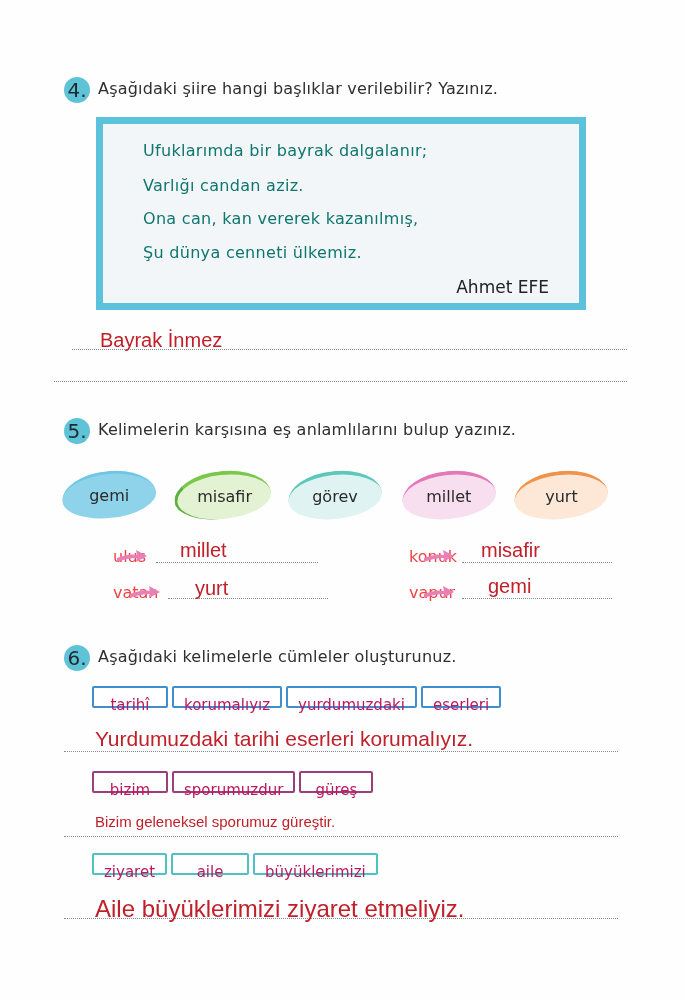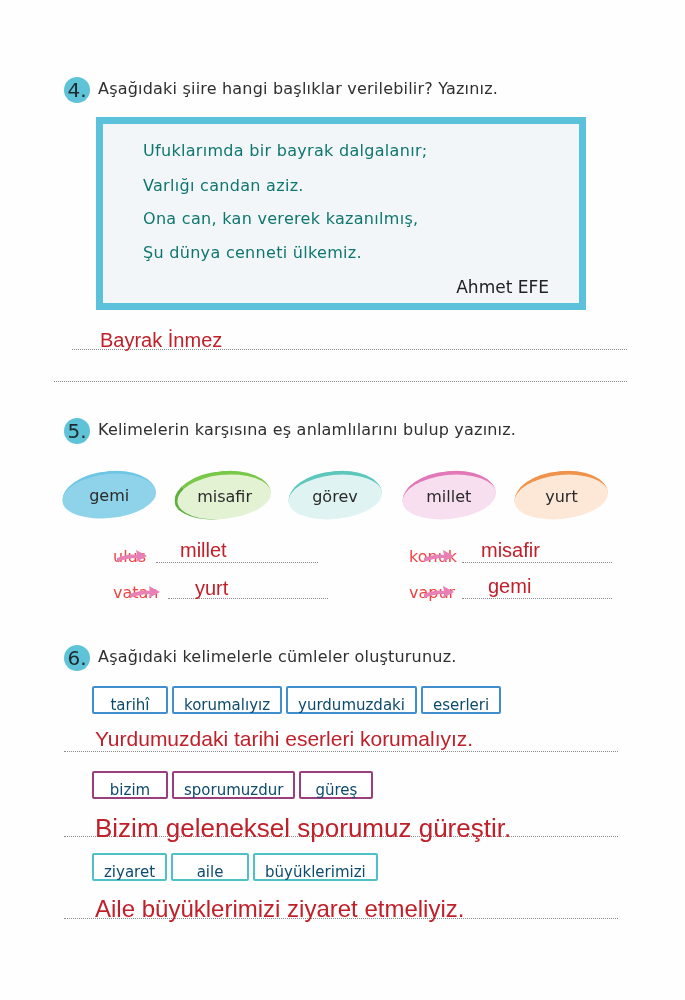--- a/index.html
+++ b/index.html
@@ -13,22 +13,22 @@
   .poem-line { position:absolute; left:40px; font-size:16px; color:#0f766e; white-space:nowrap; letter-spacing:0.3px; }
   .author { position:absolute; right:30px; top:153px; font-size:17px; color:#222; }
   .dotline { position:absolute; height:0; border-bottom:1.5px dotted #8a8a8a; }
   .answer { position:absolute; font-family:"Liberation Sans", sans-serif; color:#c0202a; white-space:nowrap; }
   .blob { position:absolute; width:94px; height:44px; border-radius:50% 50% 50% 50% / 55% 55% 45% 45%;
           font-size:16px; line-height:44px; text-align:center; color:#2a2a2a; transform:rotate(-6deg); }
   .blob span { display:inline-block; transform:rotate(6deg); }
   .word { position:absolute; font-size:16px; color:#ef4444; white-space:nowrap;margin-left:42px; }
   .arrow { position:absolute; width:30px; height:14px; }
   .tiles { position:absolute; display:flex; gap:4px; }
-  .tile { border:2.5px solid; border-radius:2px; padding:0 10px; height:28px; line-height:34px;
-          font-size:15px; color:#0c4a6e; background:#fff; box-sizing:border-box; white-space:nowrap; }
+  .tile { border:2.5px solid; border-radius:2px; padding:0 10px; height:22px; line-height:34px;
+          font-size:15px; color:#be185d; background:#fff; box-sizing:border-box; white-space:nowrap; }
 </style>
 </head>
 <body>
 
 <div class="qnum" style="left:64px;top:77px;">4.</div>
 <div class="qtext" style="left:98px;top:79px;">Aşağıdaki şiire hangi başlıklar verilebilir? Yazınız.</div>
 
 <div class="poem-box">
   <div class="poem-line" style="top:17px;">Ufuklarımda bir bayrak dalgalanır;</div>
   <div class="poem-line" style="top:52px;">Varlığı candan aziz.</div>
@@ -89,21 +89,21 @@
 </div>
 <div class="dotline" style="left:64px;top:751px;width:554px;"></div>
 <div class="answer" style="left:95px;top:727px;font-size:21px;">Yurdumuzdaki tarihi eserleri korumalıyız.</div>
 
 <div class="tiles" style="left:92px;top:771px;">
   <div class="tile" style="border-color:#9a3f7e;width:76px;text-align:center;">bizim</div>
   <div class="tile" style="border-color:#9a3f7e;">sporumuzdur</div>
   <div class="tile" style="border-color:#9a3f7e;padding:0 14px;">güreş</div>
 </div>
 <div class="dotline" style="left:64px;top:836px;width:554px;"></div>
-<div class="answer" style="left:95px;top:813px;font-size:26px;">Bizim geleneksel sporumuz güreştir.</div>
+<div class="answer" style="left:95px;top:813px;font-size:15px;">Bizim geleneksel sporumuz güreştir.</div>
 
 <div class="tiles" style="left:92px;top:853px;">
   <div class="tile" style="border-color:#4fc1c4;">ziyaret</div>
   <div class="tile" style="border-color:#4fc1c4;width:78px;text-align:center;">aile</div>
   <div class="tile" style="border-color:#4fc1c4;">büyüklerimizi</div>
 </div>
 <div class="dotline" style="left:64px;top:918px;width:554px;"></div>
 <div class="answer" style="left:95px;top:895px;font-size:24px;">Aile büyüklerimizi ziyaret etmeliyiz.</div>
 
 </body></html>

